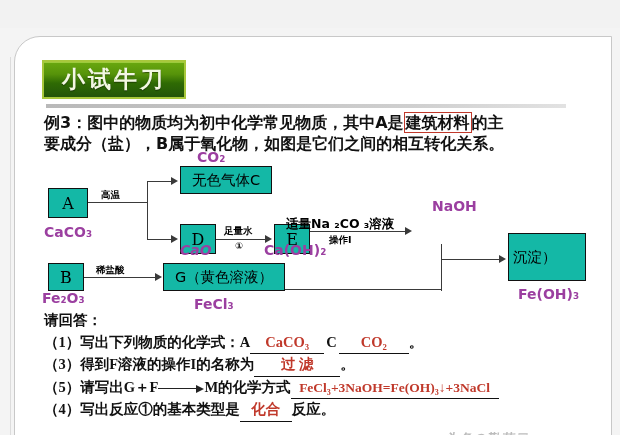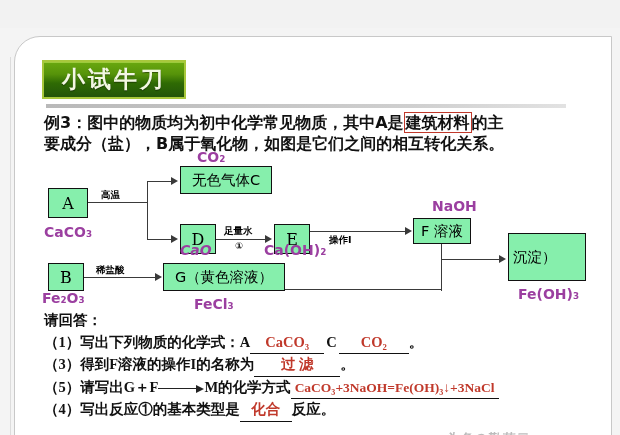--- a/index.html
+++ b/index.html
@@ -51,21 +51,21 @@
     font-size:16px;line-height:21px;color:#111;font-weight:700;
     font-family:"DejaVu Sans","Liberation Sans",sans-serif;
   }
   .prompt .hl{
     border:1.4px solid #c0392b;padding:0 1px;
   }
 
   
   .diagram{position:absolute;left:0;top:0;width:620px;height:435px;}
   .box{
-    position:absolute;border:1.6px solid #111;background:#86efac;
+    position:absolute;border:1.6px solid #111;background:#14b8a6;
     display:flex;align-items:center;justify-content:center;
     color:#000;font-size:16px;
     font-family:"DejaVu Serif","Liberation Serif",serif;
     box-sizing:border-box;
   }
   .box.cjk{font-family:"DejaVu Sans","Liberation Sans",sans-serif;font-size:14.5px;}
   .lbl-purple{
     position:absolute;color:#9b3fa0;font-weight:700;font-size:14px;
     font-family:"DejaVu Sans","Liberation Sans",sans-serif;
     white-space:nowrap;
@@ -156,23 +156,23 @@
     <div class="hline" style="left:216px;top:211px;width:50px;"></div>
     <div class="arrowhead" style="left:265px;top:207px;"></div>
     <div class="lbl-black" style="left:224px;top:197px;">足量水</div>
     <div class="lbl-black" style="left:235px;top:212px;">①</div>
 
     <div class="box" style="left:274px;top:196px;width:36px;height:30px;">E</div>
     <div class="lbl-purple" style="left:264px;top:214px;">Ca(OH)₂</div>
 
     <div class="hline" style="left:310px;top:203px;width:96px;"></div>
     <div class="arrowhead" style="left:405px;top:199px;"></div>
+    <div class="lbl-black big" style="left:286px;top:188px;">适量Na ₂CO ₃溶液</div>
     <div class="lbl-black" style="left:329px;top:206px;">操作I</div>
 
-    <div class="box cjk" style="left:413px;top:190px;width:58px;height:26px;">F 溶液</div>
     <div class="lbl-purple" style="left:432px;top:170px;">NaOH</div>
 
     <div class="box" style="left:48px;top:235px;width:36px;height:28px;">B</div>
     <div class="lbl-purple" style="left:42px;top:262px;">Fe₂O₃</div>
 
     <div class="hline" style="left:84px;top:249px;width:72px;"></div>
     <div class="arrowhead" style="left:155px;top:245px;"></div>
     <div class="lbl-black" style="left:96px;top:236px;">稀盐酸</div>
 
     <div class="box cjk" style="left:163px;top:235px;width:122px;height:28px;">G（黄色溶液）</div>
@@ -195,21 +195,21 @@
 
     <div class="qline">
       <span>（1）写出下列物质的化学式：A</span><span class="blank" style="width:74px;">CaCO₃</span><span style="padding:0 2px;">C</span><span class="blank" style="width:70px;">CO₂</span><span>。</span>
     </div>
 
     <div class="qline">
       <span>（3）得到F溶液的操作I的名称为</span><span class="blank" style="width:86px;">过 滤</span><span>。</span>
     </div>
 
     <div class="qline">
-      <span>（5）请写出G＋F</span><span class="arrow-inline"><i></i><b></b></span><span>M的化学方式</span><span class="blank eqn" style="width:208px;">CaCO₃+3NaOH=Fe(OH)₃↓+3NaCl</span>
+      <span>（5）请写出G＋F</span><span class="arrow-inline"><i></i><b></b></span><span>M的化学方式</span><span class="blank eqn" style="width:208px;">FeCl₃+3NaOH=Fe(OH)₃↓+3NaCl</span>
     </div>
 
     <div class="qline">
       <span>（4）写出反应①的基本类型是</span><span class="blank" style="width:52px;">化合</span><span>反应。</span>
     </div>
   </div>
 
   <div class="footrule"></div>
   <div class="watermark">头条@勤草云</div>
 </div>

